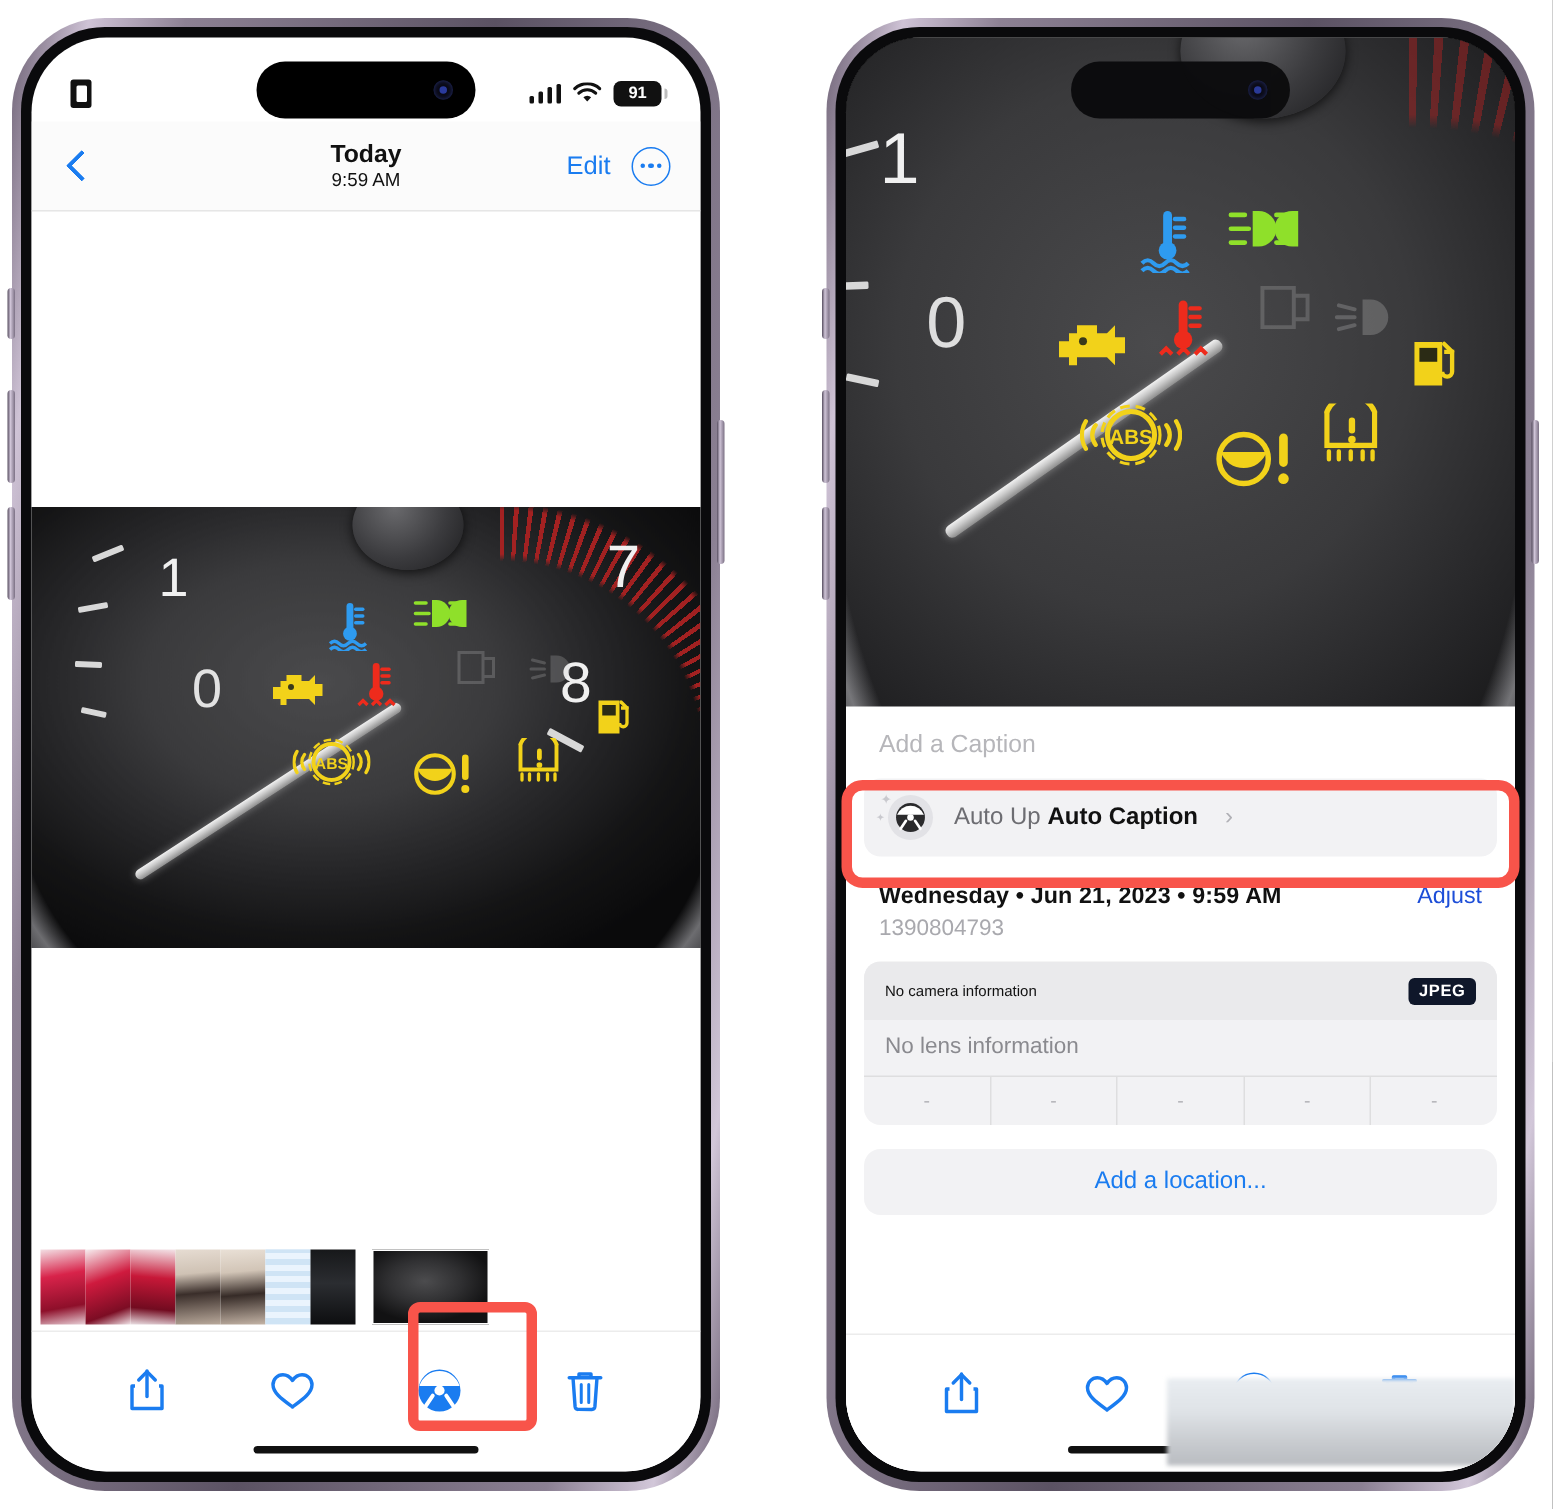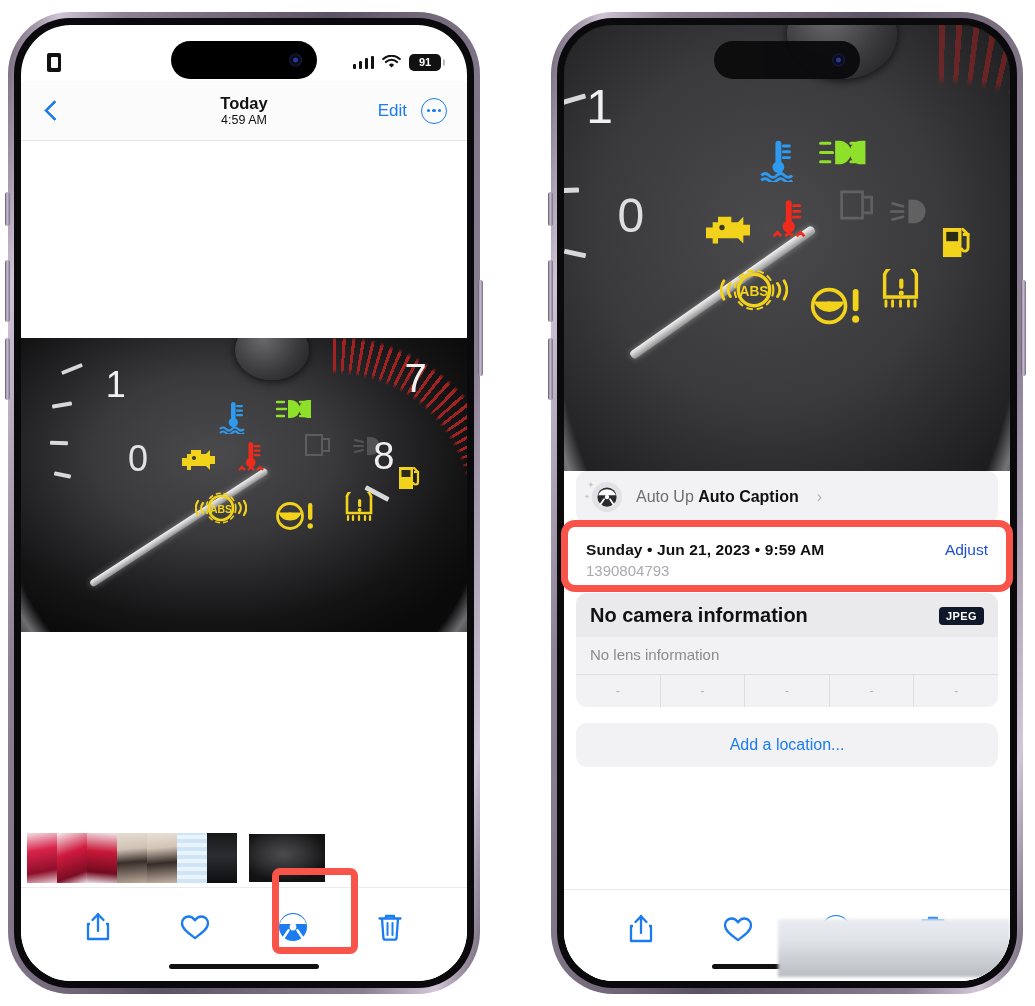--- a/index.html
+++ b/index.html
@@ -167,21 +167,21 @@
   .wheel-chip .spark { position:absolute; color:#c9c9ce; font-size:9px; }
   .lookup-text { font-size:16px; color:#6d6d72; }
   .lookup-text b { color:#111; font-weight:700; }
   .chev-r { margin-left:4px; color:#b0b0b5; font-size:16px; }
   .meta-row { display:flex; align-items:baseline; padding:18px 22px 0 22px; }
   .meta-date { font-size:15.5px; font-weight:700; color:#111; letter-spacing:.1px; }
   .meta-adjust { margin-left:auto; font-size:15.5px; color:#1d4ed8; }
   .meta-id { padding:3px 22px 0 22px; font-size:15px; color:#a9a9ae; }
   .exif-card { margin:14px 12px 0 12px; background:#f2f2f4; border-radius:11px; overflow:hidden; }
   .exif-head { display:flex; align-items:center; padding:11px 14px 10px 14px; background:#eaeaec; }
-  .exif-head .t { font-size:20px; font-weight:700; color:#111; }
+  .exif-head .t { font-size:10px; font-weight:400; color:#111; }
   .exif-badge { margin-left:auto; background:#0f172a; color:#fff; font-size:11px; font-weight:700;
     padding:3px 7px; border-radius:4px; letter-spacing:.4px; }
   .exif-body { padding:9px 14px 11px 14px; }
   .exif-lens { font-size:15px; color:#8a8a8f; }
   .exif-dims { font-size:14.5px; color:#8a8a8f; margin-top:4px; }
   .exif-cells { display:flex; border-top:1px solid #dededf; }
   .exif-cells .c { flex:1; text-align:center; padding:8px 0 9px 0; font-size:13px; color:#b4b4b9;
     border-left:1px solid #dededf; }
   .exif-cells .c:first-child { border-left:none; }
   .loc-btn { margin:16px 12px 0 12px; height:44px; background:#f2f2f4; border-radius:11px;
@@ -234,21 +234,21 @@
             <div class="batt">
               <span>91</span>
             </div>
           </div>
         </div>
 
         <div class="navbar">
           <div class="chev-back"></div>
           <div class="nav-center">
             <div class="nav-title">Today</div>
-            <div class="nav-sub">4:59 AM</div>
+            <div class="nav-sub">9:59 AM</div>
           </div>
           <div class="nav-right">
             <div class="nav-edit">Edit</div>
             <div class="more-btn">
                 <i></i>
                 <i></i>
                 <i></i>
               </div>
           </div>
         </div>
@@ -505,40 +505,41 @@
               <path d="M18 4l4 4" stroke="#F2D21A" stroke-width="2.2" stroke-linecap="round"></path>
             </svg>
           </div>
         </div>
 
         <div class="island dim">
           <div class="cam"></div>
         </div>
 
         <div class="detail">
+          <div class="caption-row">Add a Caption</div>
 
           <div class="lookup-row">
             <div class="wheel-chip">
               <span class="spark" style="left:-5px;top:-2px;">✦</span>
               <span class="spark" style="left:-8px;top:11px;font-size:7px;">✦</span>
               <svg width="22" height="22" viewBox="0 0 32 32">
                 <circle cx="16" cy="16" r="14" fill="#2a2a2c"></circle>
                 <circle cx="16" cy="16" r="3.2" fill="#fff"></circle>
                 <path d="M3 13.4h26a14 14 0 0 0-26 0z" fill="#fff"></path>
                 <path d="M11.6 19.2 6.4 27M20.4 19.2 25.6 27" stroke="#fff" stroke-width="2.6" stroke-linecap="round"></path>
               </svg>
             </div>
             <div class="lookup-text">
               <span>Auto Up </span><b>Auto Caption</b>
             </div>
             <span class="chev-r">›</span>
           </div>
 
           <div class="meta-row">
-            <div class="meta-date">Sunday • Jun 21, 2023 • 9:59 AM</div>
+            <div class="meta-date">Wednesday • Jun 21, 2023 • 9:59 AM</div>
             <div class="meta-adjust">Adjust</div>
           </div>
           <div class="meta-id">1390804793</div>
 
           <div class="exif-card">
             <div class="exif-head">
               <div class="t">No camera information</div>
               <div class="exif-badge">JPEG</div>
             </div>
             <div class="exif-body">

